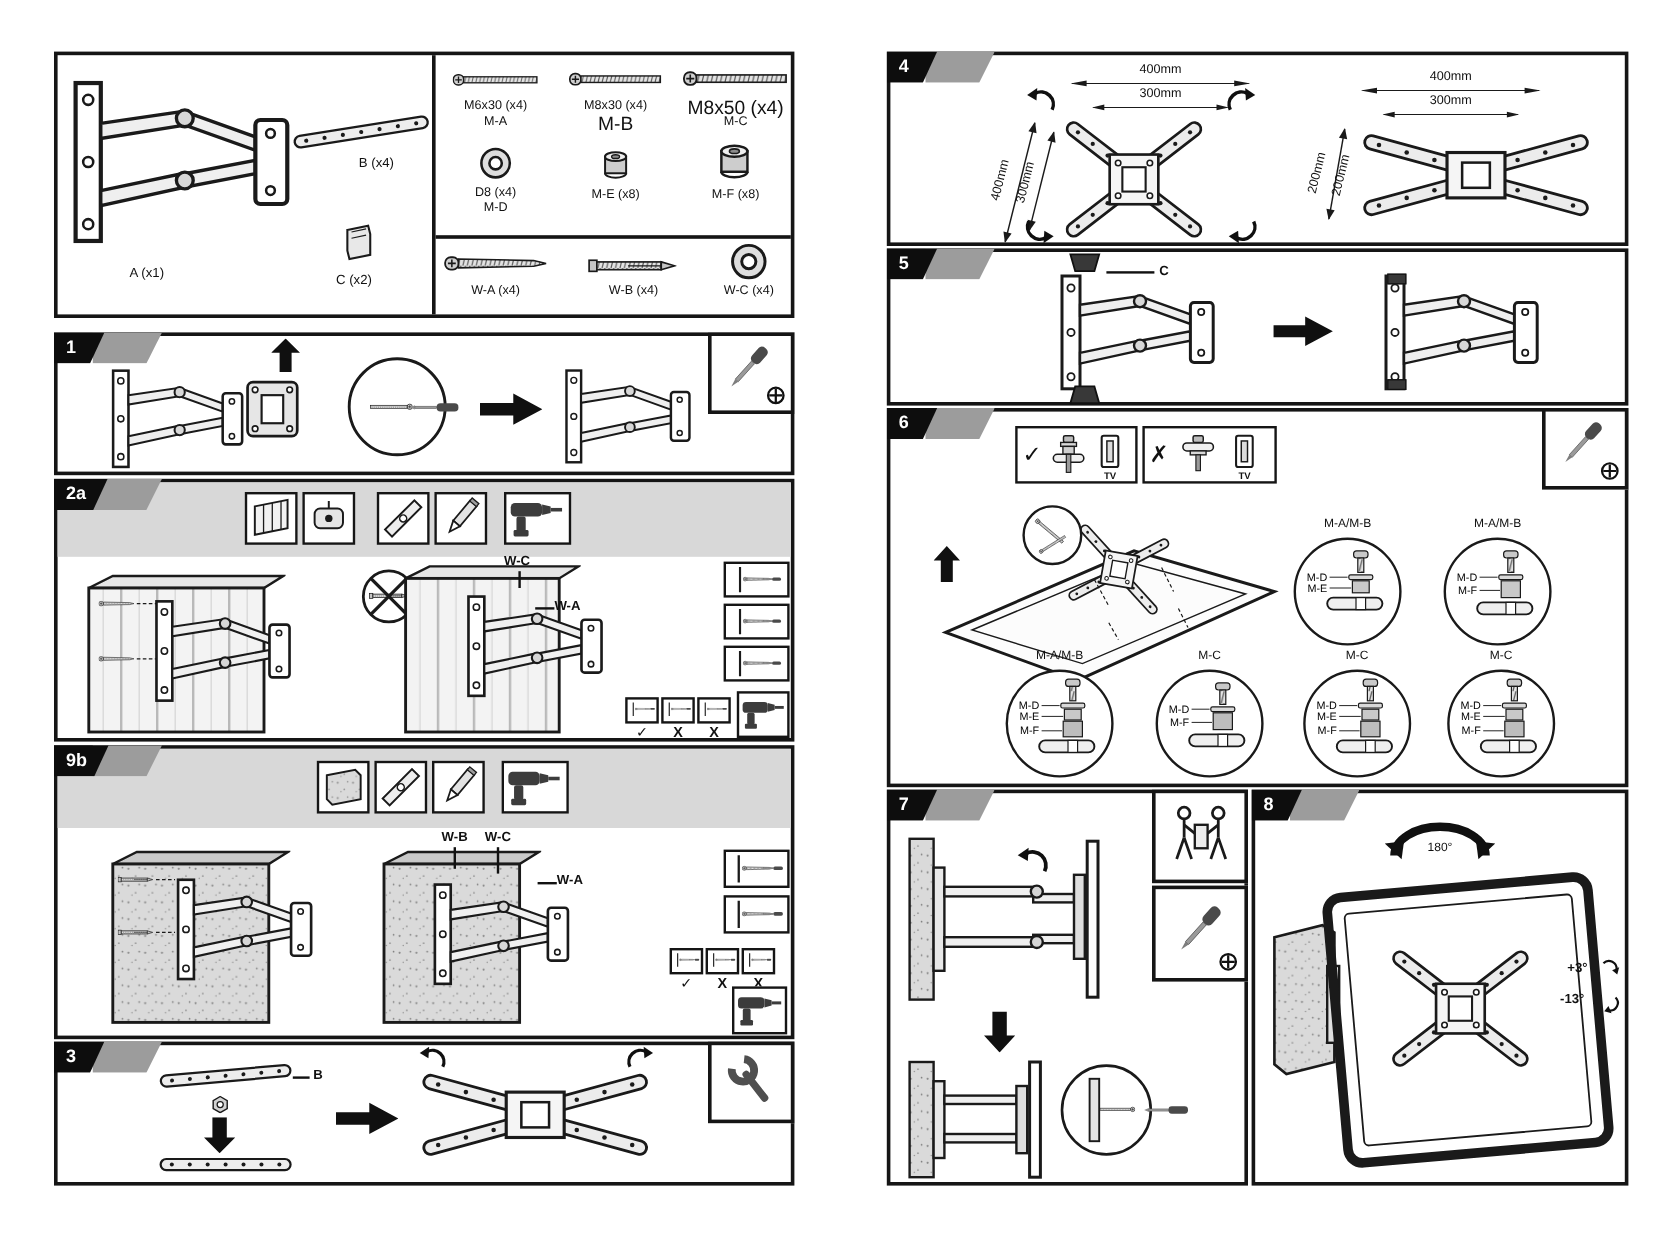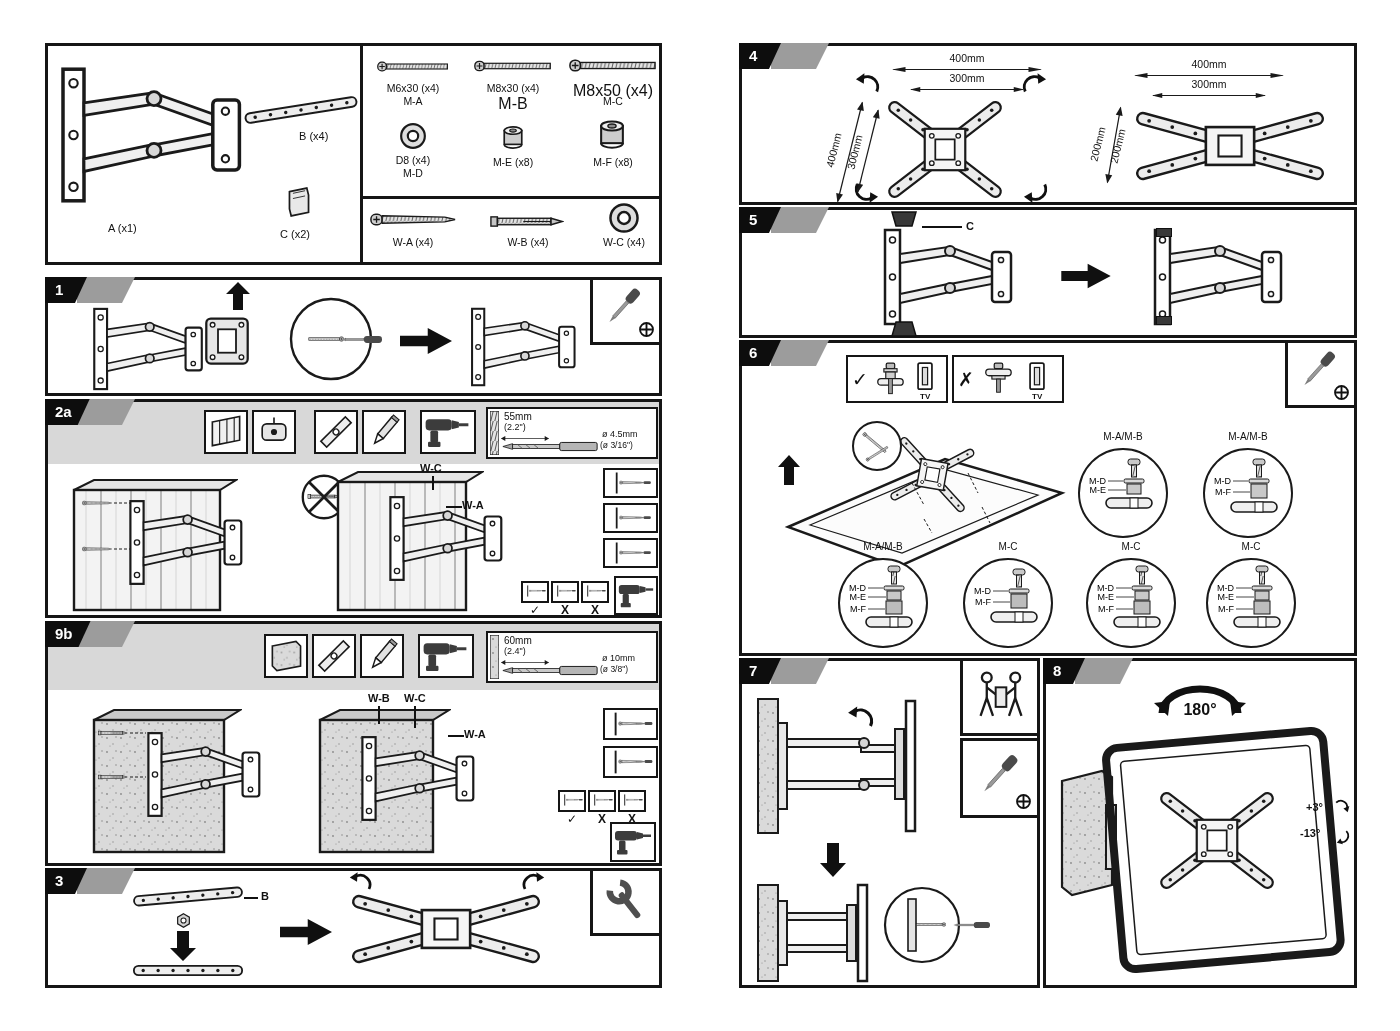--- a/index.html
+++ b/index.html
@@ -445,35 +445,20 @@
         </svg></div>
     <div class="ibox" style="left:266px;top:8px;width:44px;height:44px"><svg width="40" height="40" viewBox="0 0 44 44">
           <use href="#s-level" width="44" height="44"></use>
         </svg></div>
     <div class="ibox" style="left:314px;top:8px;width:44px;height:44px"><svg width="40" height="40" viewBox="0 0 44 44">
           <use href="#s-pencil" width="44" height="44"></use>
         </svg></div>
     <div class="ibox" style="left:372px;top:8px;width:56px;height:44px"><svg width="50" height="38" viewBox="0 0 84 64">
           <use href="#s-drill" width="84" height="64"></use>
         </svg></div>
-    <div class="ibox" style="left:438px;top:5px;width:172px;height:52px">
-      <svg class="abs" style="left:2px;top:2px" width="9" height="44">
-          <rect width="9" height="44" fill="url(#p-thread)" stroke="#1a1a1a" stroke-width="1.2"></rect>
-        </svg>
-      <span class="lbl" style="left:16px;top:2px;font-size:10px">55mm</span>
-      <span class="lbl" style="left:16px;top:13px;font-size:9px">(2.2")</span>
-      <svg class="abs" style="left:13px;top:26px" width="48" height="7">
-          <use href="#s-dim" width="48" height="7"></use>
-        </svg>
-      <svg class="abs" style="left:12px;top:31px" width="100" height="13">
-          <use href="#s-bit" width="100" height="13"></use>
-        </svg>
-      <span class="lbl" style="left:114px;top:20px;font-size:9px">ø 4.5mm</span>
-      <span class="lbl" style="left:112px;top:32px;font-size:8.5px">(ø 3/16")</span>
-    </div>
 
     <svg class="abs" style="left:22px;top:74px" width="168" height="138" viewBox="0 0 168 138">
       <polygon points="4,14 24,4 166,4 150,14" fill="#e6e6e6" stroke="#1a1a1a" stroke-width="2"></polygon>
       <rect x="4" y="14" width="146" height="120" fill="url(#p-wood)" stroke="#1a1a1a" stroke-width="2.4"></rect>
     </svg>
     <svg class="abs" style="left:34px;top:96px" width="48" height="12">
         <use href="#s-lag" width="30" height="10"></use>
         <line x1="32" y1="5" x2="48" y2="5" stroke="#1a1a1a" stroke-width="1" stroke-dasharray="3 2"></line>
       </svg>
     <svg class="abs" style="left:34px;top:142px" width="48" height="12">
@@ -533,35 +518,20 @@
         </svg></div>
     <div class="ibox" style="left:264px;top:10px;width:44px;height:44px"><svg width="40" height="40" viewBox="0 0 44 44">
           <use href="#s-level" width="44" height="44"></use>
         </svg></div>
     <div class="ibox" style="left:312px;top:10px;width:44px;height:44px"><svg width="40" height="40" viewBox="0 0 44 44">
           <use href="#s-pencil" width="44" height="44"></use>
         </svg></div>
     <div class="ibox" style="left:370px;top:10px;width:56px;height:44px"><svg width="50" height="38" viewBox="0 0 84 64">
           <use href="#s-drill" width="84" height="64"></use>
         </svg></div>
-    <div class="ibox" style="left:438px;top:7px;width:172px;height:52px">
-      <svg class="abs" style="left:2px;top:2px" width="9" height="44">
-          <rect width="9" height="44" fill="url(#p-spk)" stroke="#1a1a1a" stroke-width="1.2"></rect>
-        </svg>
-      <span class="lbl" style="left:16px;top:2px;font-size:10px">60mm</span>
-      <span class="lbl" style="left:16px;top:13px;font-size:9px">(2.4")</span>
-      <svg class="abs" style="left:13px;top:26px" width="48" height="7">
-          <use href="#s-dim" width="48" height="7"></use>
-        </svg>
-      <svg class="abs" style="left:12px;top:31px" width="100" height="13">
-          <use href="#s-bit" width="100" height="13"></use>
-        </svg>
-      <span class="lbl" style="left:114px;top:20px;font-size:9px">ø 10mm</span>
-      <span class="lbl" style="left:112px;top:32px;font-size:8.5px">(ø 3/8")</span>
-    </div>
 
     <svg class="abs" style="left:42px;top:82px" width="152" height="150" viewBox="0 0 152 150">
       <polygon points="4,14 24,4 150,4 134,14" fill="#c9c9c9" stroke="#1a1a1a" stroke-width="2"></polygon>
       <rect x="4" y="14" width="130" height="132" fill="url(#p-spk)" stroke="#1a1a1a" stroke-width="2.4"></rect>
     </svg>
     <svg class="abs" style="left:50px;top:104px" width="48" height="12">
         <use href="#s-anchorp" width="30" height="10"></use>
         <line x1="32" y1="5" x2="48" y2="5" stroke="#1a1a1a" stroke-width="1" stroke-dasharray="3 2"></line>
       </svg>
     <svg class="abs" style="left:50px;top:148px" width="48" height="12">
@@ -946,21 +916,21 @@
         </g>
       <use href="#s-driver-h" x="62" y="35.5" width="56" height="9"></use>
     </svg>
   </div>
 
   <div class="box" style="left:1043px;top:658px;width:314px;height:330px">
     <div class="badgewrap"><div class="badge-gray"></div><div class="badge">8</div></div>
     <svg class="abs" style="left:106px;top:22px" width="96" height="34" viewBox="0 0 96 34">
         <use href="#s-arc180" width="96" height="34"></use>
       </svg>
-    <span class="lbl c" style="left:106px;top:40px;width:96px;font-weight:bold;font-size:16px">180°</span>
+    <span class="lbl c" style="left:106px;top:40px;width:96px;font-weight:normal;font-size:10px">180°</span>
     <svg class="abs" style="left:8px;top:58px" width="298" height="258" viewBox="0 0 298 258">
       <polygon points="8,62 48,52 58,58 58,166 18,176 8,168" fill="url(#p-spk)" stroke="#1a1a1a" stroke-width="2.2"></polygon>
       <rect x="52" y="86" width="10" height="64" fill="#e0e0e0" stroke="#1a1a1a" stroke-width="2"></rect>
       <g transform="translate(88,62)">
           <use href="#s-xb" width="150" height="119"></use>
         </g>
       <g transform="rotate(-5 170 150)">
         <rect x="62" y="20" width="218" height="222" rx="12" fill="none" stroke="#1a1a1a" stroke-width="8"></rect>
         <rect x="76" y="34" width="190" height="194" rx="4" fill="none" stroke="#1a1a1a" stroke-width="1.5"></rect>
       </g>

